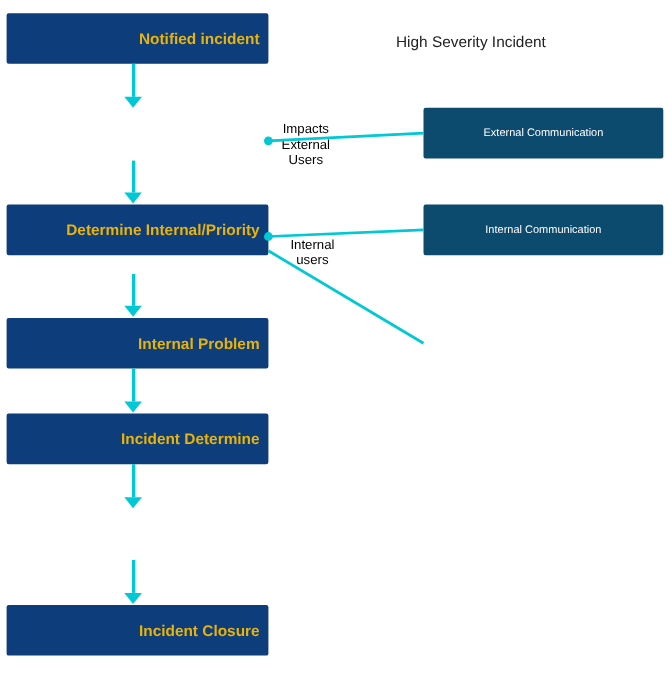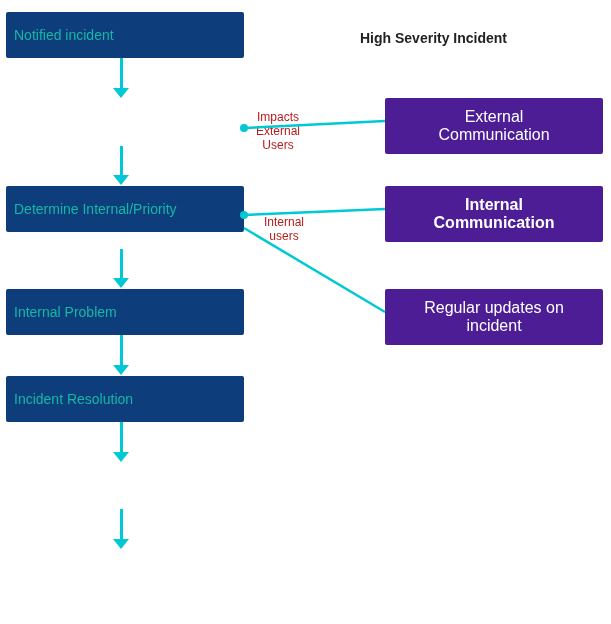--- a/index.html
+++ b/index.html
@@ -15,40 +15,40 @@
     .diagram-container {
       position: relative;
       width: 611px;
       height: 624px;
       padding: 10px;
     }
 
     
     .flow-box {
       background: #0d3d7a;
-      color: #14b8a6;
+      color: #eab308;
       text-align: center;
       font-size: 14px;
-      font-weight: 400;
+      font-weight: 700;
       padding: 10px 8px;
       width: 238px;
       min-height: 46px;
       display: flex;
       align-items: center;
-      justify-content: flex-start;
+      justify-content: flex-end;
       position: absolute;
       border-radius: 2px;
     }
 
     
     .right-box {
-      background: #4c1d95;
+      background: #0c4a6e;
       color: #fff;
       text-align: center;
-      font-size: 16px;
+      font-size: 10px;
       font-weight: 500;
       padding: 10px 24px;
       width: 218px;
       min-height: 46px;
       display: flex;
       align-items: center;
       justify-content: center;
       position: absolute;
       border-radius: 2px;
     }
@@ -71,29 +71,29 @@
       height: 0;
       border-left: 8px solid transparent;
       border-right: 8px solid transparent;
       border-top: 10px solid #00c8d4;
     }
 
     
     .title-text {
       position: absolute;
       font-size: 14px;
-      font-weight: bold;
+      font-weight: normal;
       color: #222;
     }
 
     
     .connector-label {
       position: absolute;
       font-size: 12px;
-      color: #b91c1c;
+      color: #000000;
       text-align: center;
     }
 
     
     .svg-overlay {
       position: absolute;
       top: 0;
       left: 0;
       width: 611px;
       height: 624px;
@@ -114,36 +114,36 @@
 
   <div class="flow-box" style="top: 186px; left: 6px;">
     <span>Determine Internal/Priority</span>
   </div>
 
   <div class="flow-box" style="top: 289px; left: 6px;">
     <span>Internal Problem</span>
   </div>
 
   <div class="flow-box" style="top: 376px; left: 6px;">
-    <span>Incident Resolution</span>
+    <span>Incident Determine</span>
   </div>
 
 
+  <div class="flow-box" style="top: 550px; left: 6px;">
+    <span>Incident Closure</span>
+  </div>
 
   <div class="right-box" style="top: 98px; left: 385px;">
     <span>External Communication</span>
   </div>
 
-  <div class="right-box" style="top: 186px; left: 385px; font-weight: bold;">
+  <div class="right-box" style="top: 186px; left: 385px;">
     <span>Internal Communication</span>
   </div>
 
-  <div class="right-box" style="top: 289px; left: 385px;">
-    <span>Regular updates on incident</span>
-  </div>
 
   <div class="arrow-down" style="top: 58px; left: 113px;">
     <div class="arrow-shaft" style="height: 30px;"></div>
     <div class="arrow-head-down"></div>
   </div>
 
   <div class="arrow-down" style="top: 146px; left: 113px;">
     <div class="arrow-shaft" style="height: 29px;"></div>
     <div class="arrow-head-down"></div>
   </div>

